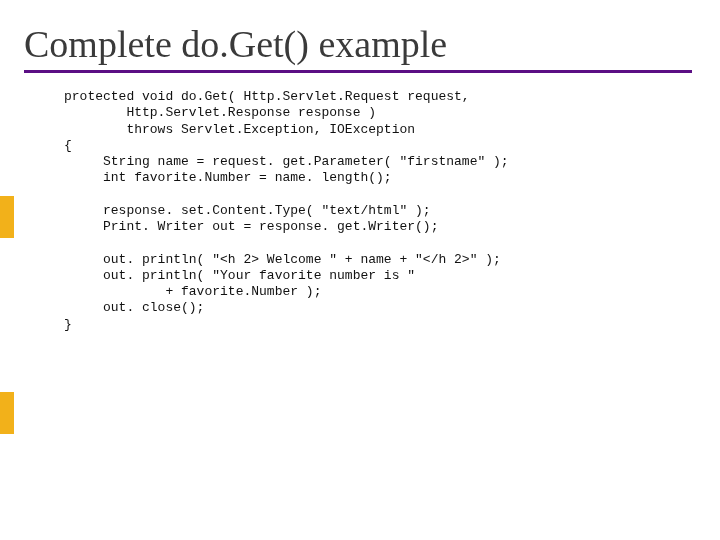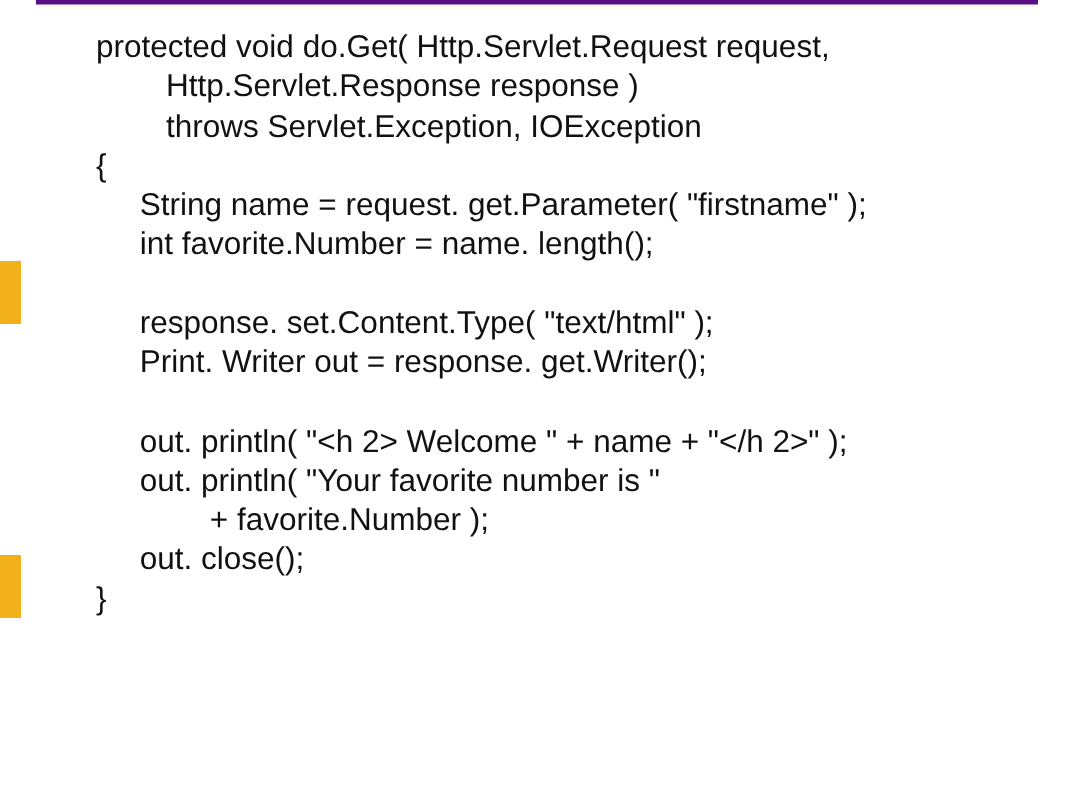--- a/index.html
+++ b/index.html
@@ -42,32 +42,33 @@
   .accent-block-2 {
     position: absolute;
     left: 0;
     top: 370px;
     width: 14px;
     height: 42px;
     background: #f2b11a;
   }
   .code {
     margin: 16px 24px 0 64px;
-    font-family: Liberation Sans, sans-serif;
-    font-size: 21px;
+    font-family: Liberation Mono, monospace;
+    font-size: 13px;
     line-height: 1.25;
     color: #111;
     white-space: pre;
   }
 </style>
 </head>
 <body>
 
 <div class="slide">
 
+  <div class="title">Complete do.Get() example</div>
   <div class="underline"></div>
 
   <div class="accent-block-1"></div>
   <div class="accent-block-2"></div>
 
   <div class="code"><span>protected void do.Get( Http.Servlet.Request request,</span>
 <span>        Http.Servlet.Response response )</span>
 <span>        throws Servlet.Exception, IOException</span>
 <span>{</span>
 <span>     String name = request. get.Parameter( "firstname" );</span>

